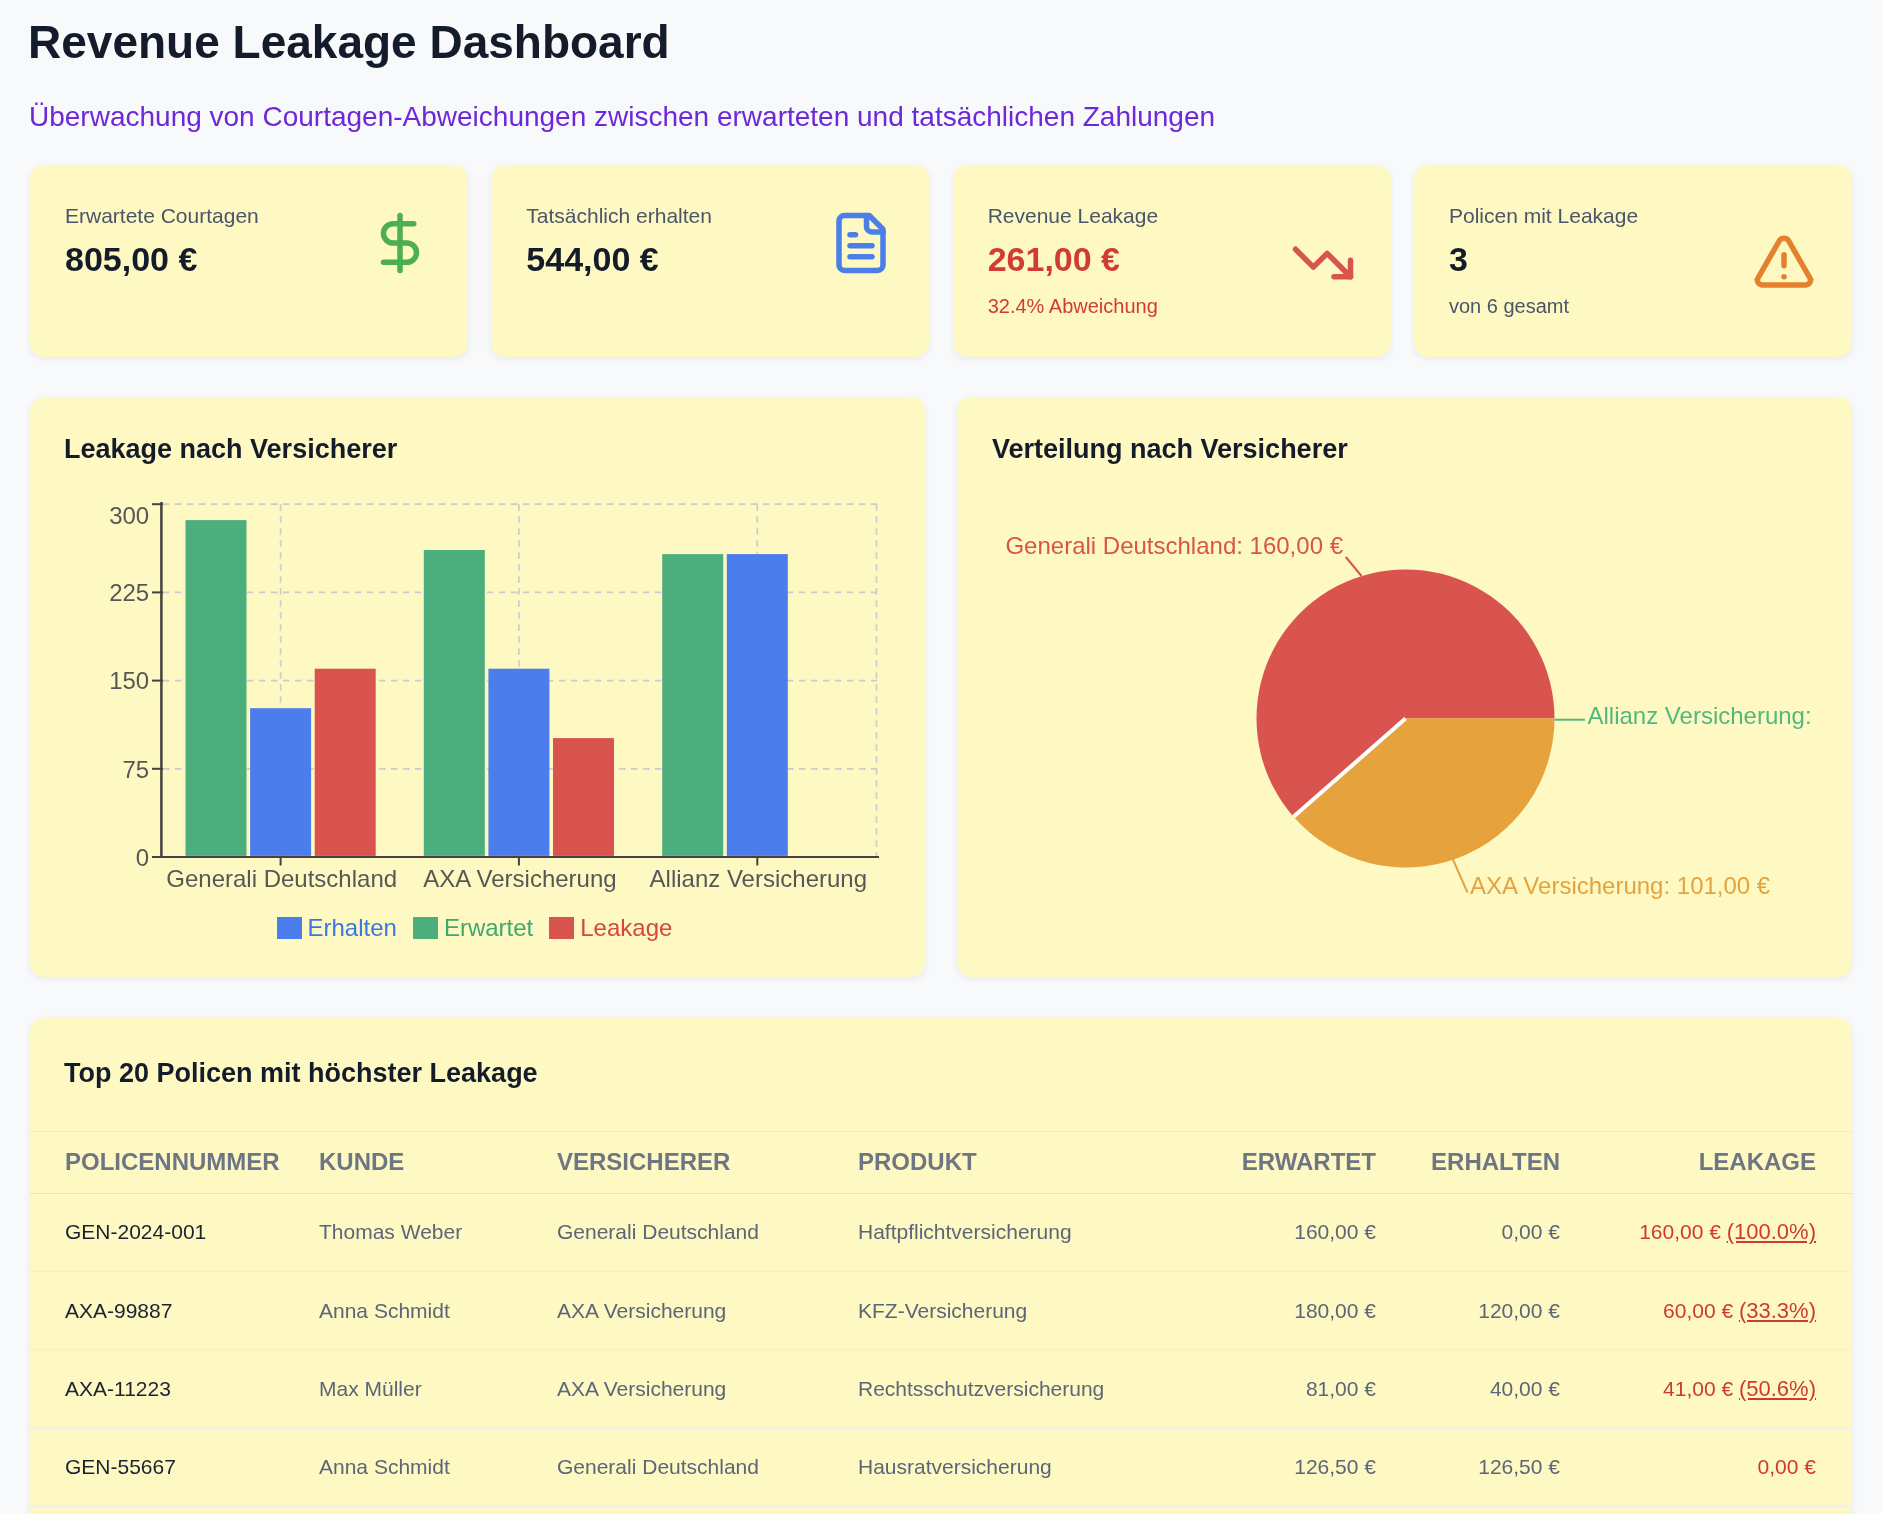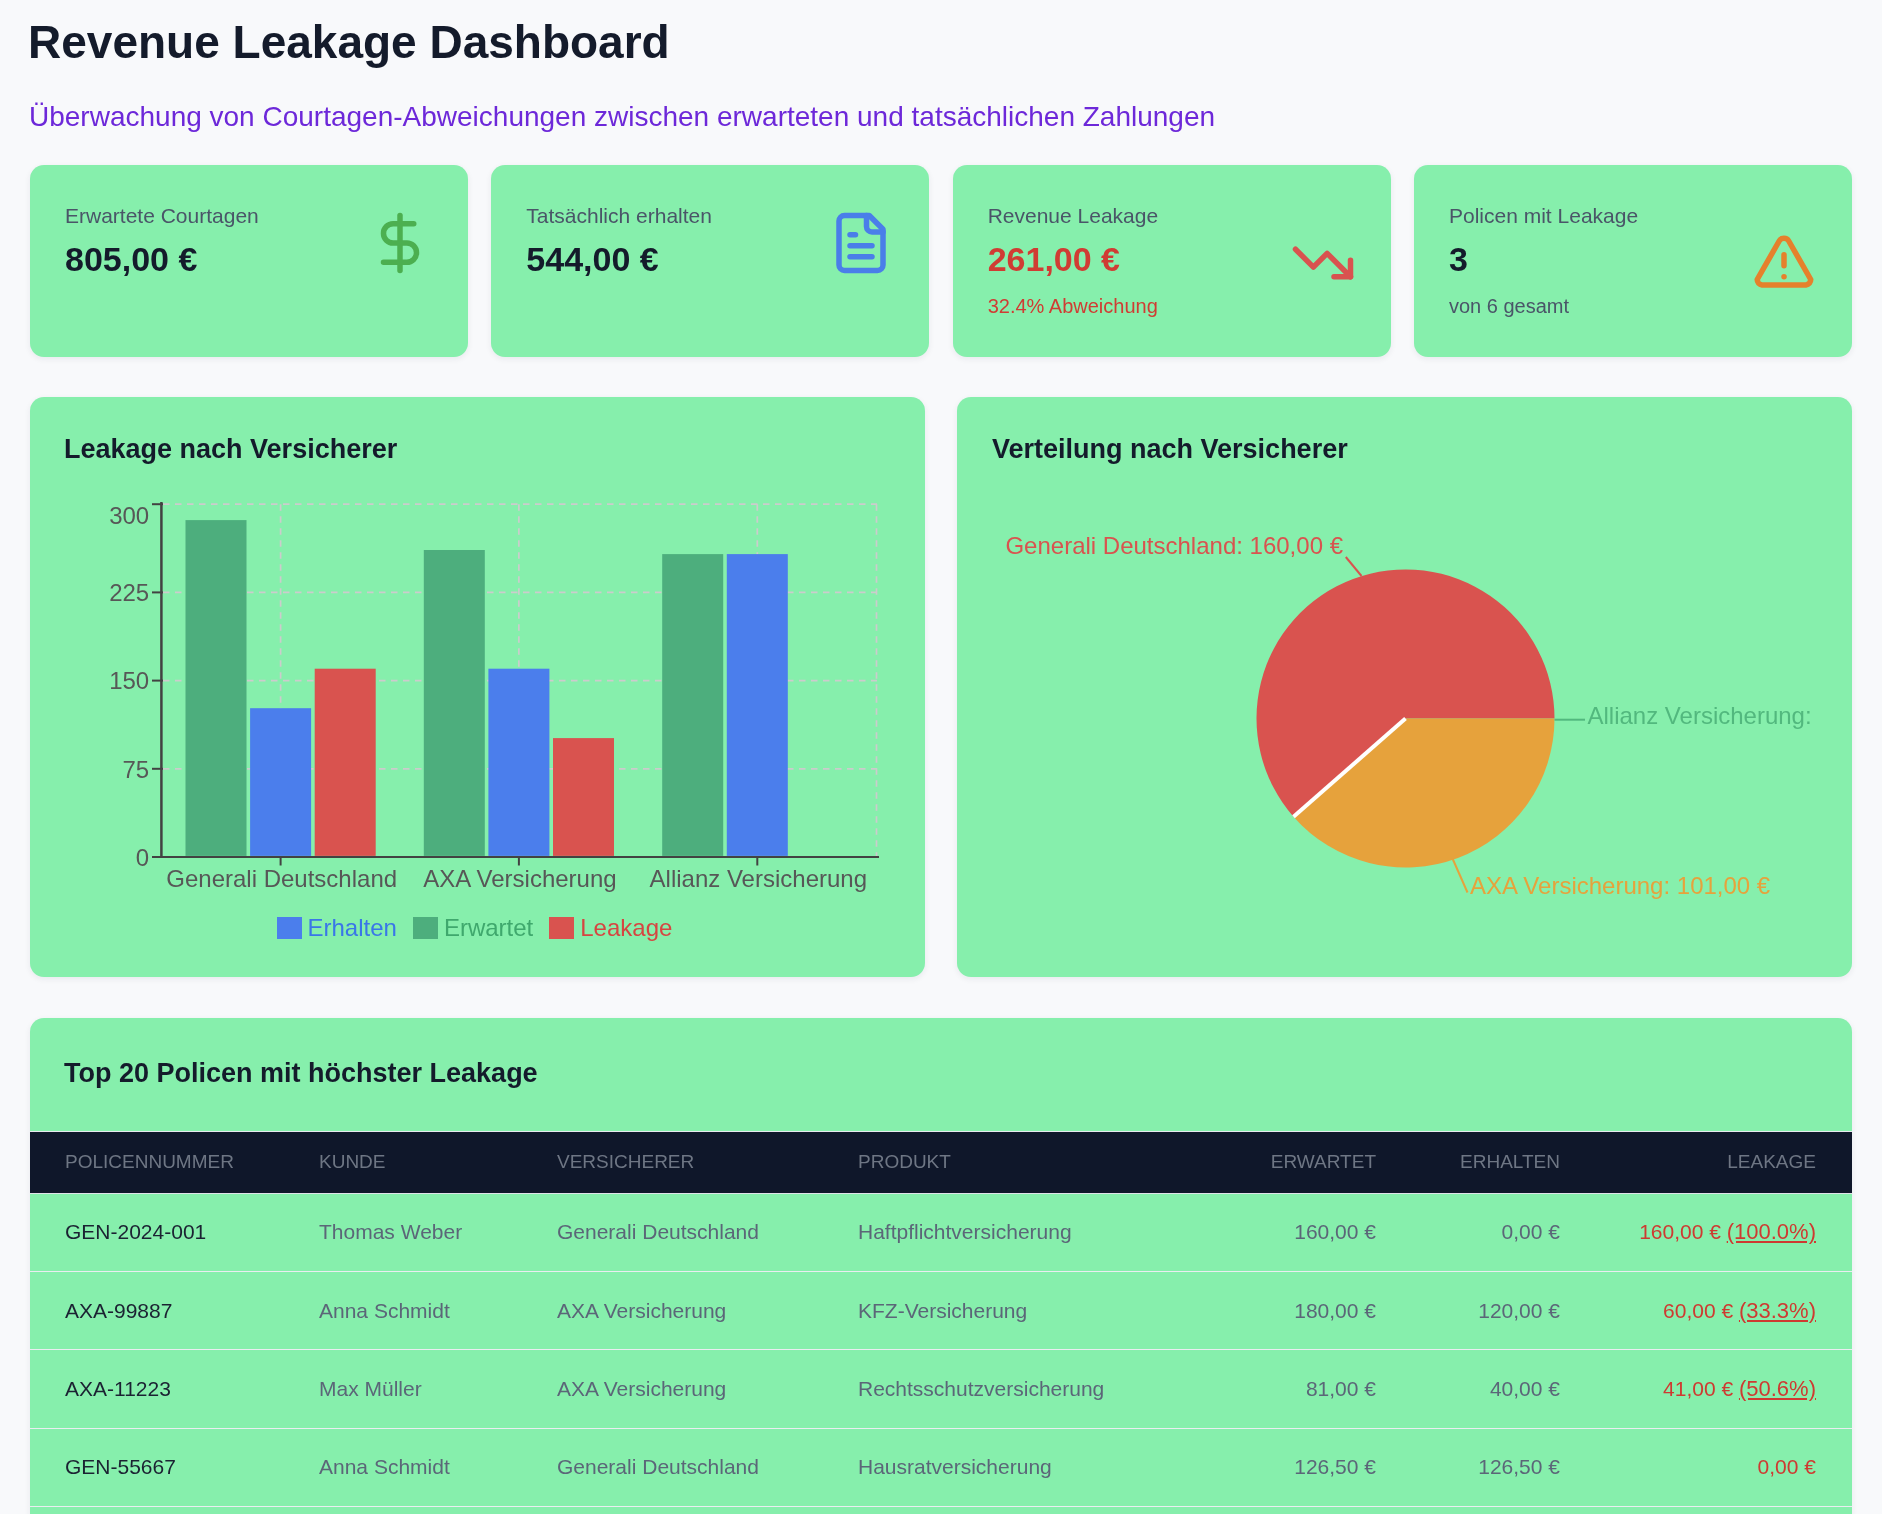--- a/index.html
+++ b/index.html
@@ -1,36 +1,36 @@
 <!DOCTYPE html>
 <html lang="de"><head>
 <meta charset="utf-8">
 <title>Revenue Leakage Dashboard</title>
 <style>
   * { margin:0; padding:0; box-sizing:border-box; }
   html,body { width:1882px; height:1514px; overflow:hidden; }
   body { background:#f8f9fb; font-family:"Liberation Sans", sans-serif; position:relative; }
-  .card { position:absolute; background:#86efac; border-radius:14px; box-shadow:0 2px 6px rgba(20,30,50,0.07); }
+  .card { position:absolute; background:#fef9c3; border-radius:14px; box-shadow:0 2px 6px rgba(20,30,50,0.07); }
   h1.title { position:absolute; left:28px; top:15px; font-size:46px; font-weight:bold; color:#141b2b; letter-spacing:0; }
   .subtitle { position:absolute; left:29px; top:101px; font-size:28px; color:#6d28d9; }
   .stat-label { font-size:21px; line-height:24px; color:#4a5568; }
   .stat-value { font-size:34px; line-height:40px; font-weight:bold; color:#141b2b; margin-top:11px; }
   .stat-sub { font-size:20px; line-height:24px; color:#4a5568; margin-top:15px; }
   .red { color:#d03c33; }
   .stat-inner { position:absolute; left:35px; top:39px; right:35px; display:flex; align-items:center; }
   .stat-inner > svg { margin-top:3px; }
   .stat-text { flex:1; }
   .chart-title { position:absolute; font-size:27px; font-weight:bold; color:#141b2b; }
   svg.chartsvg { position:absolute; }
   .legend { position:absolute; display:flex; align-items:center; font-size:24px; }
   .legend .sq { display:inline-block; width:25px; height:22px; margin-right:6px; }
   .legend .item { display:flex; align-items:center; margin-right:16px; }
   
   .tbl { position:absolute; border-collapse:collapse; table-layout:fixed; }
-  .tbl th { background:#0f172a; font-weight:normal; font-size:19px; color:#6e7684; text-align:left; height:61.5px; border-top:1px solid #e7eaee; border-bottom:1px solid #dfe3e8; padding:0 0 0 24px; }
+  .tbl th { background:#fef9c3; font-weight:bold; font-size:24px; color:#6e7684; text-align:left; height:61.5px; border-top:1px solid #e7eaee; border-bottom:1px solid #dfe3e8; padding:0 0 0 24px; }
   .tbl td { font-size:21px; color:#5b6678; height:78.4px; border-bottom:1px solid #eaedf1; padding:0 0 0 24px; }
   .tbl th.first, .tbl td.first { padding-left:35px; }
   .tbl th.r, .tbl td.r { text-align:right; padding-left:0; padding-right:24px; }
   .tbl th.last, .tbl td.last { text-align:right; padding-left:0; padding-right:36px; }
   .tbl td.dark { color:#1b2232; }
   .tbl td.leak { color:#ce3a31; }
   .leak .pct { font-size:22px;text-decoration:underline; }
 </style>
 </head>
 <body>

